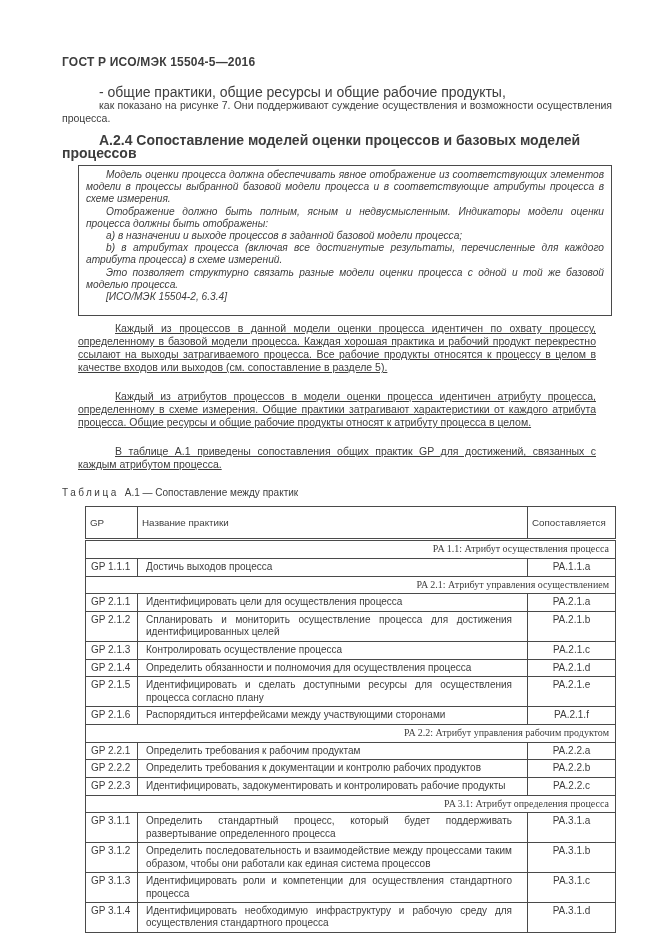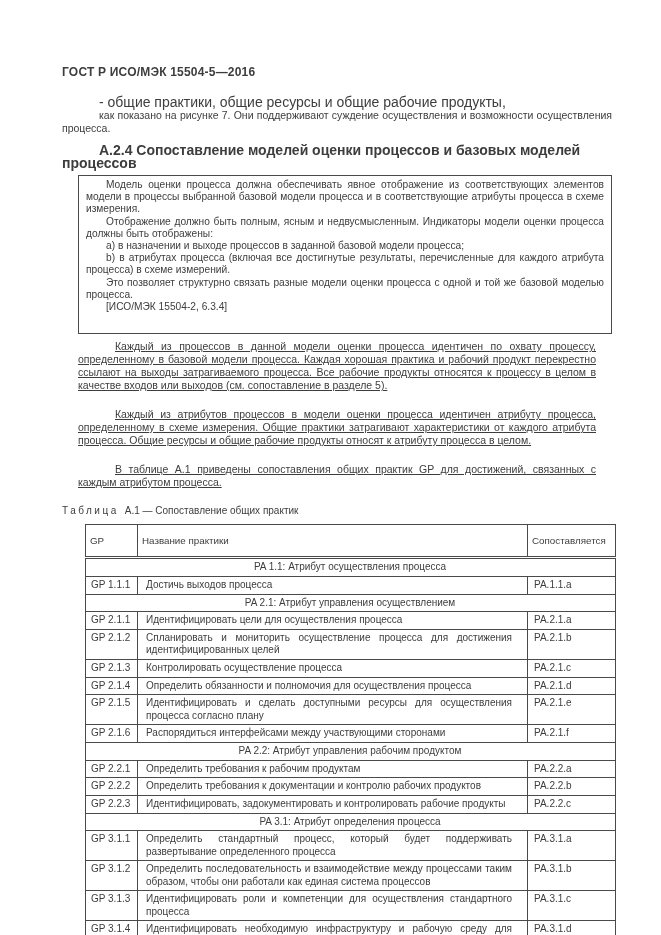--- a/index.html
+++ b/index.html
@@ -8,39 +8,40 @@
     width: 661px; height: 935px;
     box-sizing: border-box;
     background: #ffffff;
     color: #3d3d3d;
     font-family: "Liberation Sans", sans-serif;
     padding: 55px 49px 0 62px;
     overflow: hidden;
   }
   .doc-header {
     font-size: 12px; font-weight: bold; letter-spacing: .2px;
-    margin: 10px 0 17px 0;
+    margin: 0 0 17px 0;
   }
   .intro-line {
     font-size: 14px; line-height: 13px;
     text-indent: 37px; margin: 0;
   }
   .intro-par {
     font-size: 10.5px; line-height: 13px;
     text-indent: 37px; text-align: justify; margin: 0;
   }
   .sec-heading {
     font-size: 14px; font-weight: bold; line-height: 13px;
     text-indent: 37px; margin: 9px 0 5px 0;
     white-space: pre-wrap;
   }
   .quote-box {
     margin-left: 16px;
     border: 1.5px solid #4a4a4a;
-    padding: 3px 7px 20px 7px;
+    padding: 3px 7px 12px 7px;
+    font-style: italic;
   }
   .quote-box p {
     font-size: 10.2px; line-height: 12.2px;
     text-indent: 20px; text-align: justify; margin: 0;
   }
   .body-par {
     font-size: 10.5px; line-height: 13px;
     text-indent: 37px; text-align: justify;
     margin: 16px;
     text-decoration: underline;
@@ -68,24 +69,25 @@
     border-bottom: 3px double #4a4a4a;
   }
   table.practices td {
     font-size: 10px; line-height: 12.2px;
     vertical-align: top;
     border: 1px solid #4a4a4a;
     padding: 2px 6px 2.5px 6px;
   }
   table.practices td.gp { padding-left: 5px; }
   table.practices td.pr { text-align: justify; padding-left: 8px; padding-right: 15px; }
-  table.practices td.mp { padding-left: 6px; }
+  table.practices td.mp { padding-left: 6px; text-align: center; }
   table.practices tr.section td {
     padding-left: 5px;
-    text-align: center;
+    text-align: right;
+    font-family: Liberation Serif, serif;
   }
   .page-number {
     font-size: 10.5px;
     margin: 16px 0 0 13px;
   }
 </style>
 </head>
 <body>
 
 <div class="page">
@@ -104,21 +106,21 @@
     <p>b) в атрибутах процесса (включая все достигнутые результаты, перечисленные для каждого атрибута процесса) в схеме измерений.</p>
     <p>Это позволяет структурно связать разные модели оценки процесса с одной и той же базовой моделью процесса.</p>
     <p>[ИСО/МЭК 15504-2, 6.3.4]</p>
   </div>
 
   <p class="body-par first">Каждый из процессов в данной модели оценки процесса идентичен по охвату процессу, определенному в базовой модели процесса. Каждая хорошая практика и рабочий продукт перекрестно ссылают на выходы затрагиваемого процесса. Все рабочие продукты относятся к процессу в целом в качестве входов или выходов (см. сопоставление в разделе 5).</p>
   <p class="body-par">Каждый из атрибутов процессов в модели оценки процесса идентичен атрибуту процесса, определенному в схеме измерения. Общие практики затрагивают характеристики от каждого атрибута процесса. Общие ресурсы и общие рабочие продукты относят к атрибуту процесса в целом.</p>
   <p class="body-par">В таблице А.1 приведены сопоставления общих практик GP для достижений, связанных с каждым атрибутом процесса.</p>
 
   <p class="tbl-caption">
-    <span class="cap-label">Таблица</span><span>А.1 — Сопоставление общих практик</span>
+    <span class="cap-label">Таблица</span><span>А.1 — Сопоставление между практик</span>
   </p>
 
   <table class="practices">
     <colgroup>
         <col class="c1">
         <col class="c2">
         <col class="c3">
       </colgroup>
     <thead>
       <tr>

